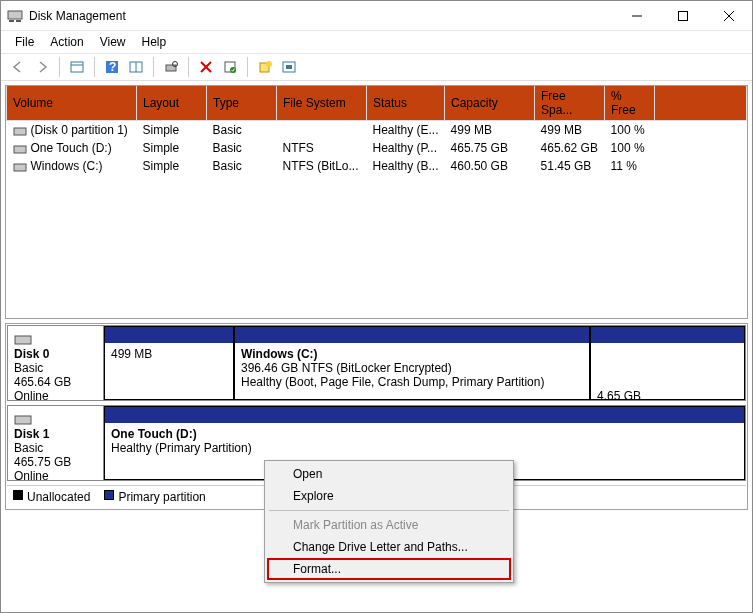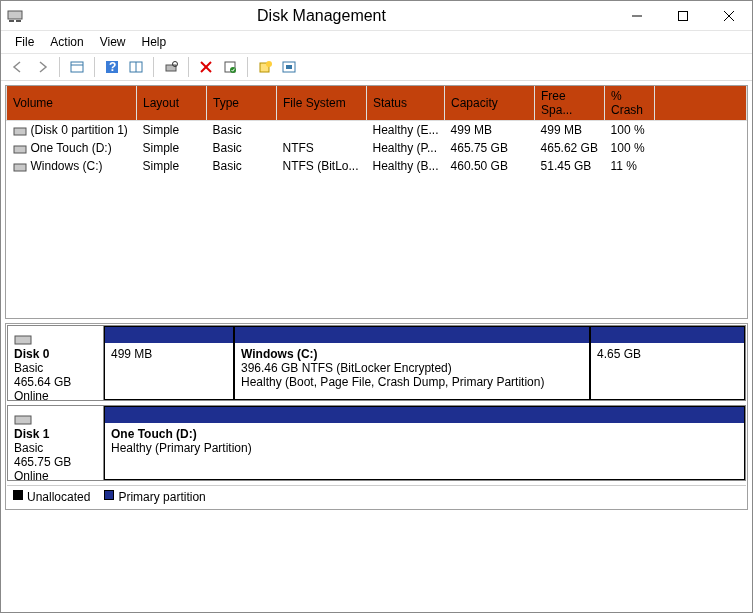--- a/index.html
+++ b/index.html
@@ -1,19 +1,19 @@
 <!DOCTYPE html>
 <html><head>
 <meta charset="utf-8">
 <style>
   * { box-sizing: border-box; font-family: "Segoe UI", Tahoma, sans-serif; font-size: 12px; }
   body { margin: 0; padding: 0; background: #fff; width: 753px; height: 613px; overflow: hidden; border: 1px solid #888; }
   .titlebar { display: flex; align-items: center; height: 30px; padding: 0 0 0 6px; border-bottom: 1px solid #e5e5e5; }
   .titlebar .appicon { width: 16px; height: 16px; margin-right: 6px; display:flex;align-items:center;justify-content:center; }
-  .titlebar .title { flex: 1; font-size: 16px; text-align: center; }
+  .titlebar .title { flex: 1; font-size: 12px; }
   .winbtns { display: flex; }
   .winbtn { width: 46px; height: 30px; display: flex; align-items: center; justify-content: center; }
   .menubar { display: flex; padding: 2px 6px; height: 22px; align-items: center; }
   .menubar span { padding: 2px 8px; }
   .toolbar { display: flex; align-items: center; padding: 2px 6px; height: 28px; border-top: 1px solid #e5e5e5; border-bottom: 1px solid #ddd; gap:2px;}
   .tbtn { width: 22px; height: 22px; display:flex;align-items:center;justify-content:center; border:1px solid transparent; }
   .tsep { width: 1px; height: 20px; background: #ccc; margin: 0 4px; }
   .tbtn.dis { opacity: 0.45; }
 
   .upper { height: 234px; border: 1px solid #a0a0a0; margin: 4px; overflow:hidden; }
@@ -154,21 +154,21 @@
   <table class="vlist">
     <thead>
       <tr>
         <th style="width:130px">Volume</th>
         <th style="width:70px">Layout</th>
         <th style="width:70px">Type</th>
         <th style="width:90px">File System</th>
         <th style="width:75px">Status</th>
         <th style="width:90px">Capacity</th>
         <th style="width:70px">Free Spa...</th>
-        <th style="width:50px">% Crash</th>
+        <th style="width:50px">% Free</th>
         <th></th>
       </tr>
     </thead>
     <tbody id="vol-body">
         <tr>
           <td><span class="vicon"><svg width="14" height="12">
                 <rect x="1" y="3" width="12" height="7" fill="#c9c9c9" stroke="#555"></rect>
               </svg></span>(Disk 0 partition 1)</td>
           <td>Simple</td>
           <td>Basic</td>
@@ -232,21 +232,21 @@
             </div>
           </div>
           <div class="partcell" style="flex: 1 1 auto;">
             <div class="parttop primary"></div>
             <div class="partbody">
               <div class="pname">Windows  (C:)</div>
               <div>396.46 GB NTFS (BitLocker Encrypted)</div>
               <div>Healthy (Boot, Page File, Crash Dump, Primary Partition)</div>
             </div>
           </div>
-          <div class="partcell" style="flex: 0 0 155px;">
+          <div class="partcell" style="flex: 0 0 155px; gap: 42px;">
             <div class="parttop primary"></div>
             <div class="partbody">
               <div>4.65 GB</div>
             </div>
           </div>
         </div>
       </div>
       <div class="diskrow">
         <div class="diskinfo">
           <div style="height:3px"></div>
@@ -273,13 +273,21 @@
     </div>
 
   <div class="legend">
     <span class="lsq" style="background:#000"></span>
     <span>Unallocated</span>
     <span style="width:6px"></span>
     <span class="lsq" style="background:#1e2f8f"></span>
     <span>Primary partition</span>
   </div>
 
+  <div class="ctxmenu" style="left:258px; top:136px;">
+    <div class="mi">Open</div>
+    <div class="mi">Explore</div>
+    <div class="sep"></div>
+    <div class="mi dis">Mark Partition as Active</div>
+    <div class="mi">Change Drive Letter and Paths...</div>
+    <div class="mi hl">Format...</div>
+  </div>
 </div>
 
 </body></html>

